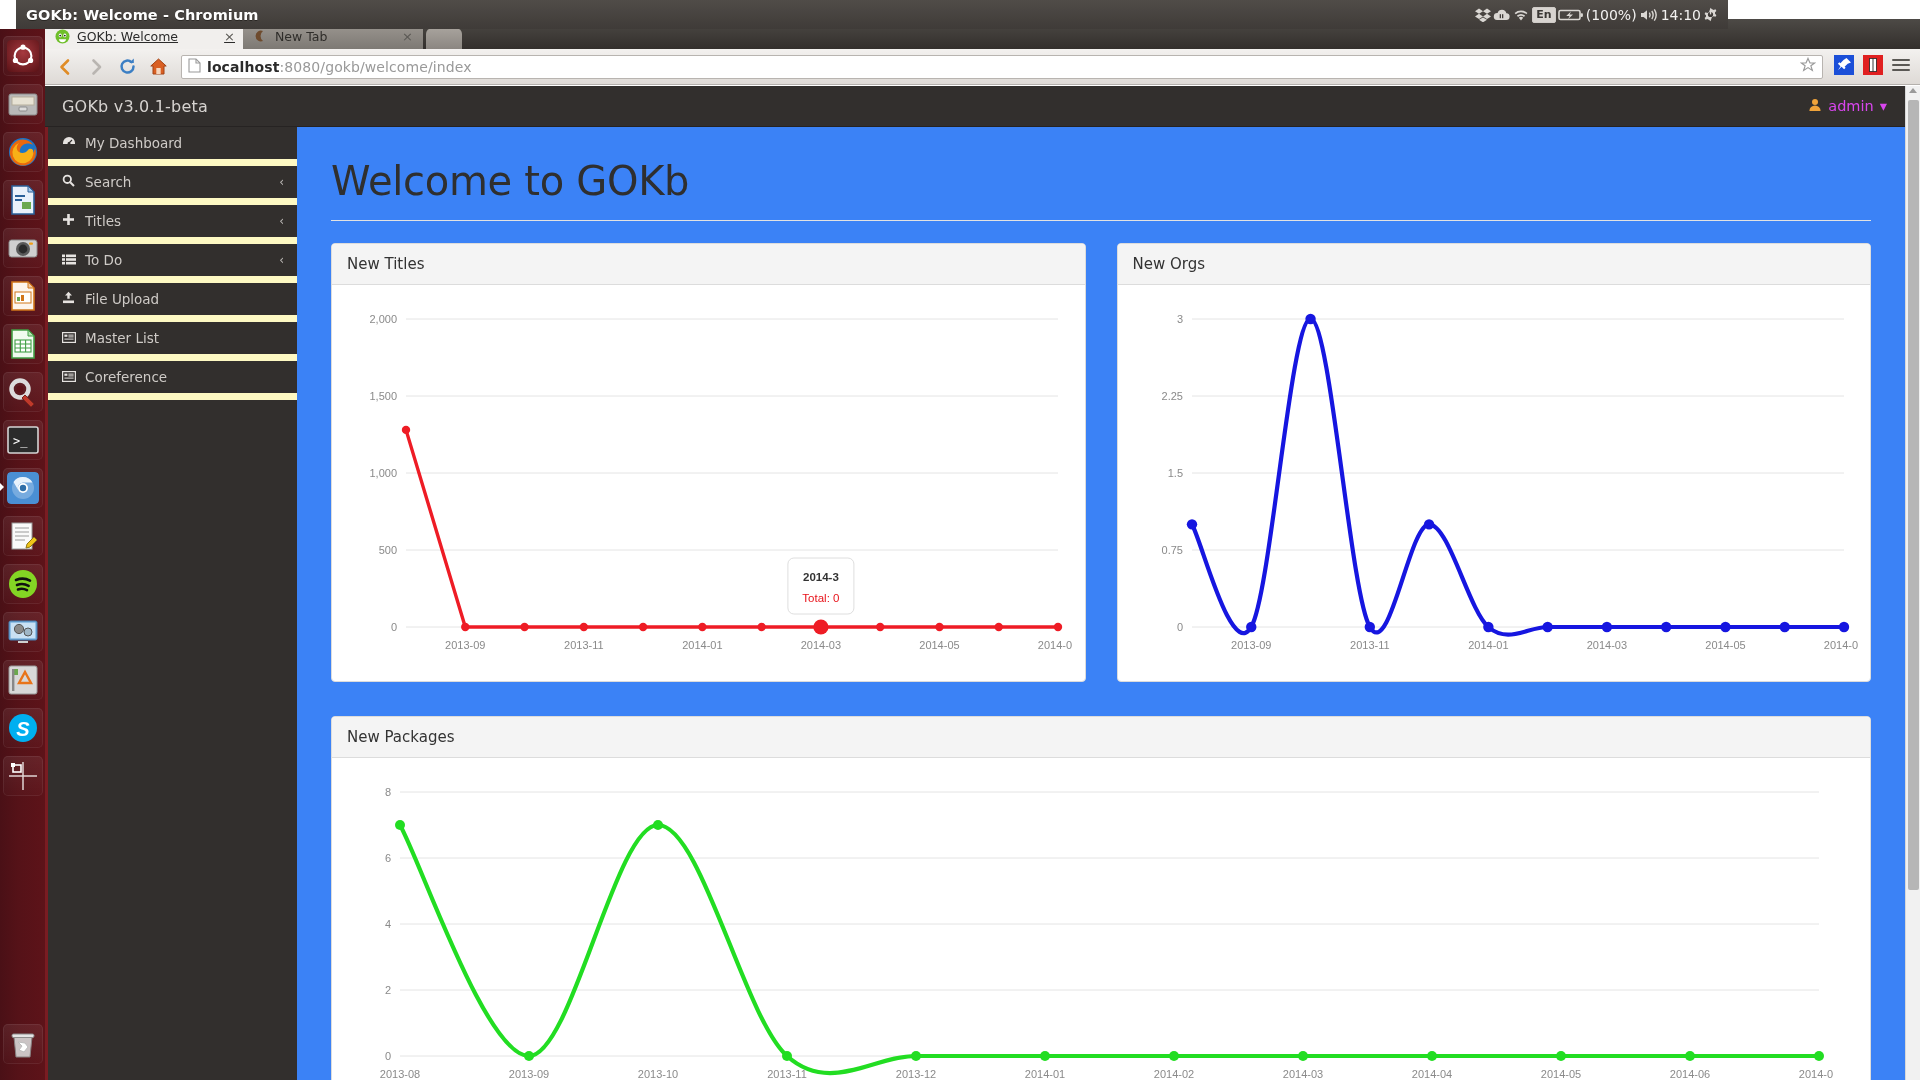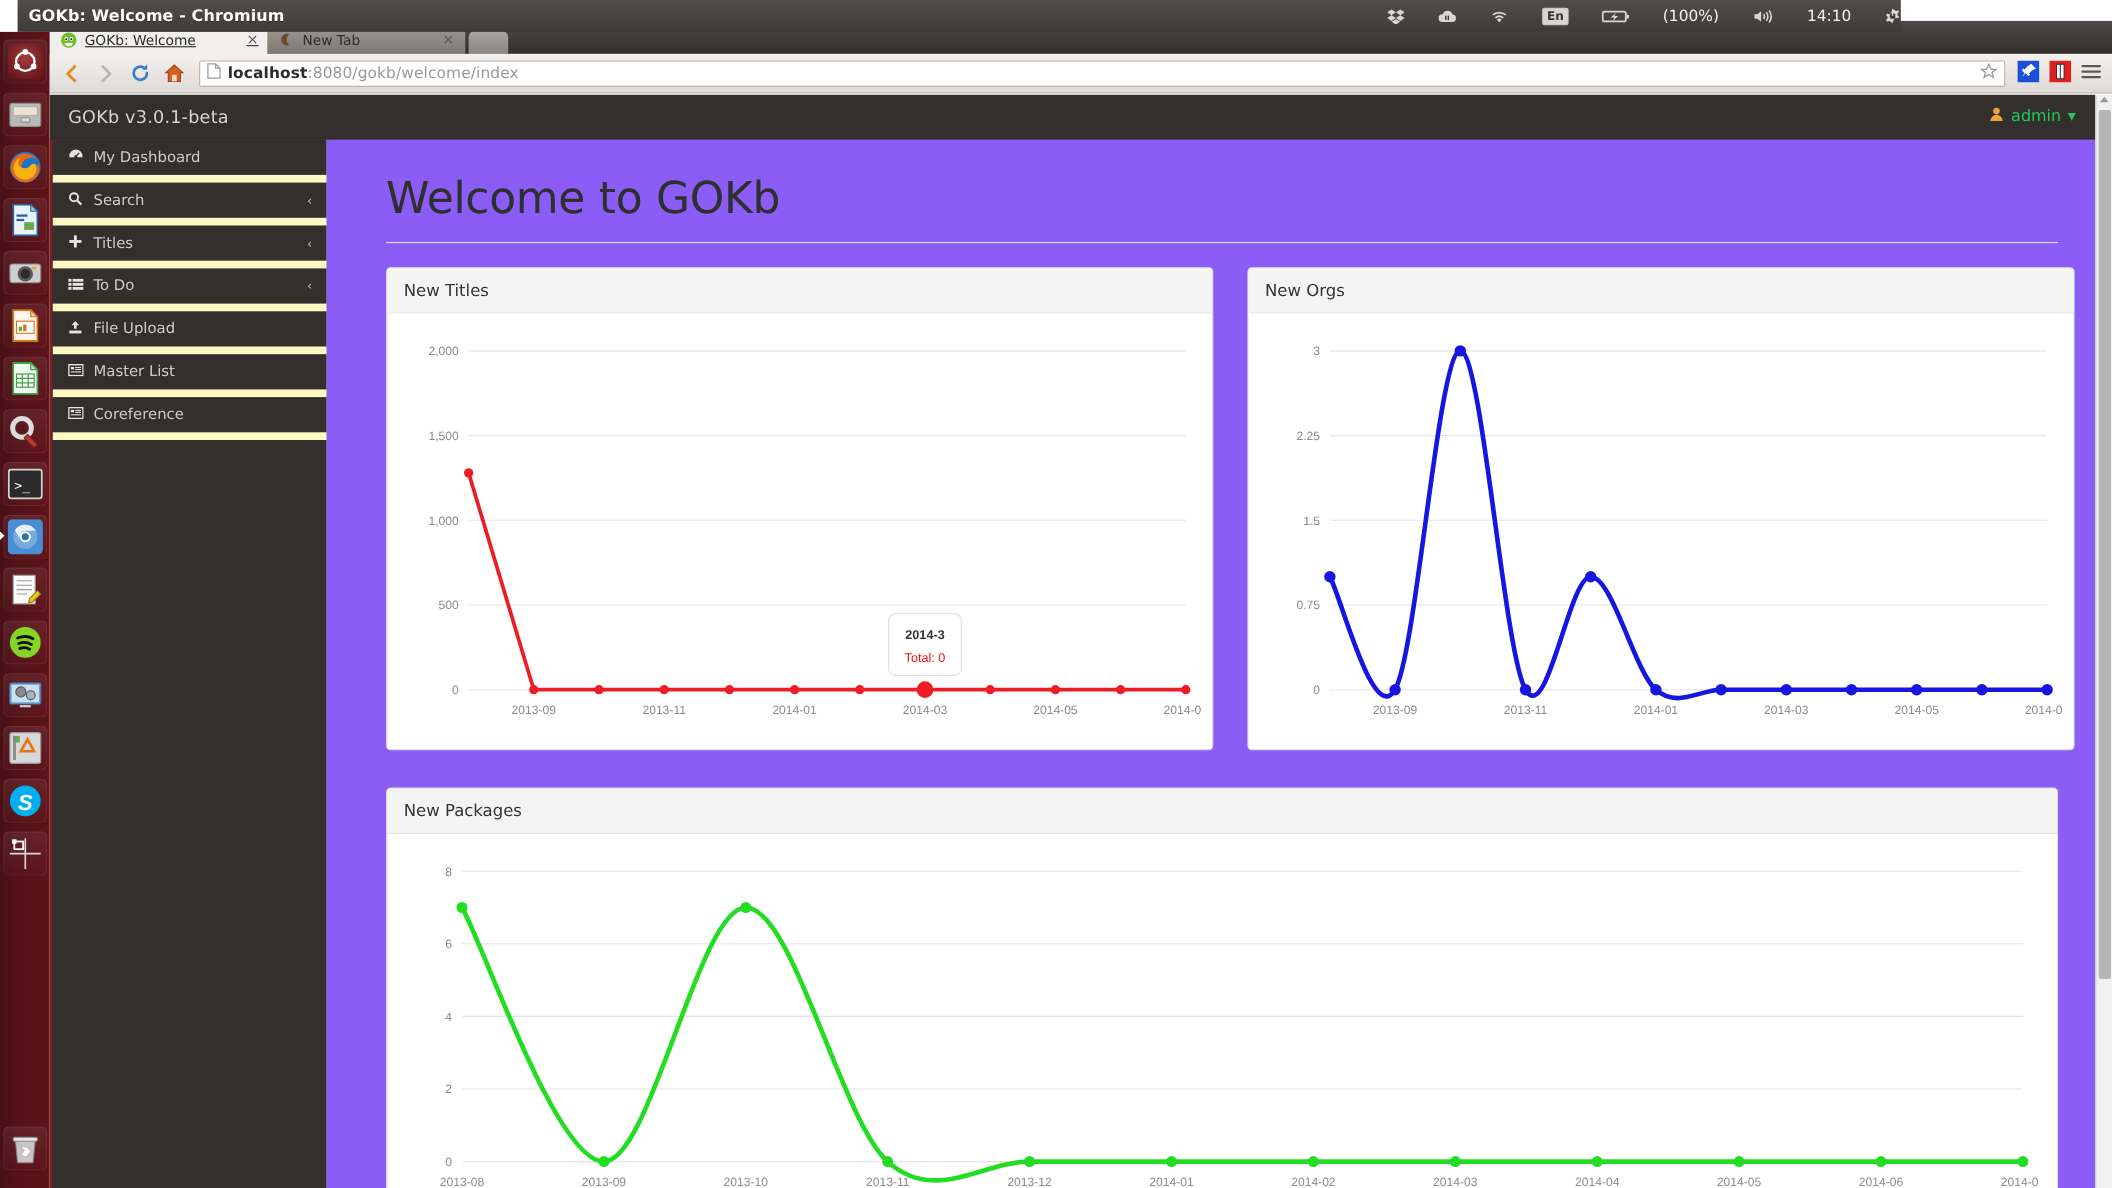--- a/index.html
+++ b/index.html
@@ -11,21 +11,21 @@
   }
 
   
   #unity-panel{
     position:absolute; top:0; left:16px; width:1712px; height:29px;
     background:linear-gradient(to bottom,#504c48 0%,#3f3b38 100%);
     color:#fff; display:flex; align-items:center;
     font-size:14.5px; font-weight:bold; z-index:100;
   }
   #unity-panel .win-title{ padding-left:10px; letter-spacing:.1px; text-shadow:0 1px 0 #2a2724; }
-  #unity-tray{ margin-left:auto; display:flex; align-items:center; gap:30px; padding-right:0;
+  #unity-tray{ margin-left:auto; display:flex; align-items:center; gap:2px; padding-right:10px;
     font-weight:normal; font-size:14px; color:#f2f1f0; }
   #unity-tray .ticon{ display:inline-flex; align-items:center; justify-content:center; }
   .kb-ind{ border:1px solid #cfcbc7; background:#d8d4d0; color:#3a3734; font-size:11px;
     font-weight:bold; padding:0 3px; border-radius:2px; line-height:14px; }
 
   
   #launcher{
     position:absolute; top:29px; left:0; width:45px; height:1051px;
     background:linear-gradient(to right,#4a1016 0%,#551218 40%,#5d1319 100%);
     z-index:90; padding-top:4px;
@@ -68,33 +68,33 @@
   #omnibox .url b{ color:#2b2b2b; font-weight:bold; }
   .tb-right{ display:flex; align-items:center; gap:9px; padding-right:2px;}
 
   
   #page{ position:absolute; top:67px; left:0; width:1875px; height:994px; background:#fff; overflow:hidden;}
   #gokb-header{
     position:absolute; top:0; left:0; width:1860px; height:41px;
     background:#322f2d; display:flex; align-items:center; border-bottom:1px solid #262322;
   }
   #gokb-header .brand{ color:#d6d3d0; font-size:16px; padding-left:17px; font-weight:normal; letter-spacing:.2px;}
-  #gokb-header .user{ margin-left:auto; padding-right:18px; color:#22c55e; font-size:14.5px;
+  #gokb-header .user{ margin-left:auto; padding-right:18px; color:#d946ef; font-size:14.5px;
     display:flex; align-items:center; gap:6px;}
 
   #sidebar{ position:absolute; top:41px; left:0; width:252px; bottom:0; background:#322f2d;
     border-left:3px solid #7a1c22;}
   .side-item{ height:39px; display:flex; align-items:center; padding:0 13px; gap:9px;
     border-bottom:7px solid #fef9c3; color:#cfcbc7; font-size:13.5px; }
   .side-item .s-ico{ width:15px; text-align:center; font-size:13px; color:#e6e3e0; flex:none;}
   .side-item .s-label{ flex:1; }
   .side-item .s-caret{ color:#bfbcb9; font-size:12px; }
 
-  #content{ position:absolute; top:41px; left:252px; right:15px; bottom:0; background:#8b5cf6;
-    padding:28px 34px 0 54px; overflow:hidden;}
+  #content{ position:absolute; top:41px; left:252px; right:15px; bottom:0; background:#3b82f6;
+    padding:28px 34px 0 34px; overflow:hidden;}
   #page-title{ font-size:40px; font-weight:normal; color:#2f2f2f; letter-spacing:-.3px; padding:3px 0 16px 0;}
   #title-rule{ border-bottom:1px solid #e2e2e2; margin-bottom:22px; }
 
   .row{ display:flex; gap:31px; }
   .panel{ border:1px solid #dcdcdc; border-radius:4px; background:#fff; }
   .panel-head{ background:#f4f4f4; border-bottom:1px solid #dcdcdc; padding:11px 15px;
     font-size:15px; color:#333; border-top-left-radius:3px; border-top-right-radius:3px;}
   .panel-body{ padding:8px 10px 6px 10px; }
   .half{ flex:1; }
   .full{ width:100%; }

